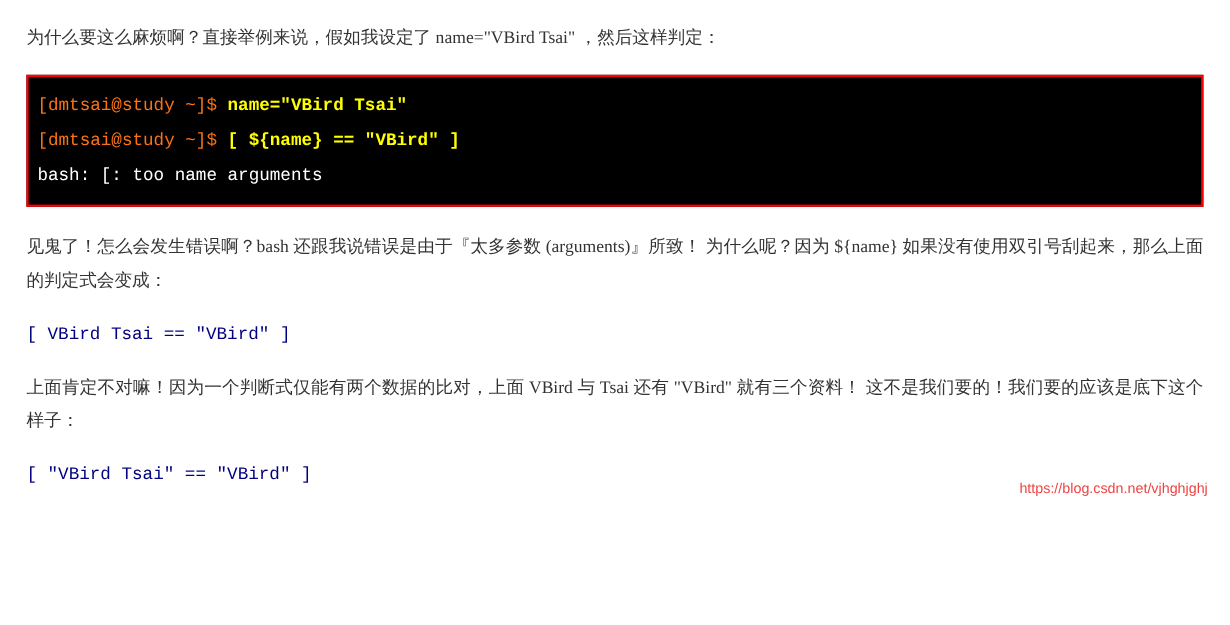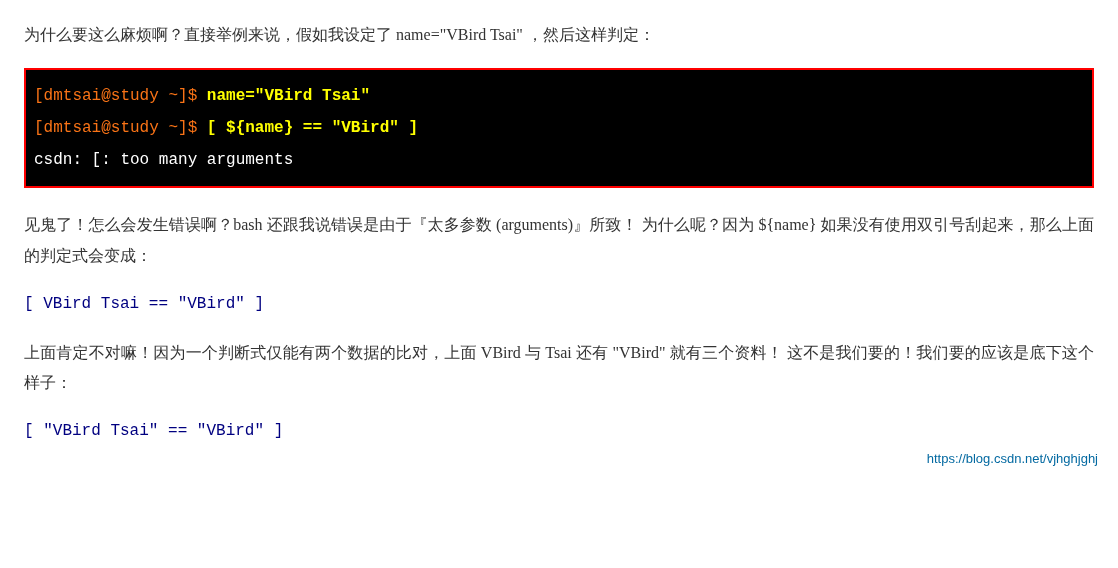--- a/index.html
+++ b/index.html
@@ -42,41 +42,41 @@
     .terminal .output {
       color: #fff;
     }
     .code-inline {
       font-family: "NSimSun", "SimSun", "Courier New", monospace;
       color: #000080;
       margin: 18px 0;
     }
     .watermark {
       position: absolute;
-      bottom: 13px;
+      bottom: 28px;
       right: 20px;
-      color: #0369a1;
+      color: #ef4444;
       font-size: 13px;
       font-family: Arial, sans-serif;
     }
   </style>
 </head>
 <body>
 
 <p class="paragraph">为什么要这么麻烦啊？直接举例来说，假如我设定了 name="VBird Tsai" ，然后这样判定：</p>
 
 <div class="terminal">
   <div>
     <span class="prompt">[dmtsai@study ~]$ </span><span class="cmd">name="VBird Tsai"</span>
   </div>
   <div>
     <span class="prompt">[dmtsai@study ~]$ </span><span class="cmd">[ ${name} == "VBird" ]</span>
   </div>
   <div>
-    <span class="output">csdn: [: too many arguments</span>
+    <span class="output">bash: [: too name arguments</span>
   </div>
 </div>
 
 <p class="paragraph">见鬼了！怎么会发生错误啊？bash 还跟我说错误是由于『太多参数 (arguments)』所致！ 为什么呢？因为 ${name} 如果没有使用双引号刮起来，那么上面的判定式会变成：</p>
 
 <p class="code-inline">[ VBird Tsai == "VBird" ]</p>
 
 <p class="paragraph">上面肯定不对嘛！因为一个判断式仅能有两个数据的比对，上面 VBird 与 Tsai 还有 "VBird" 就有三个资料！ 这不是我们要的！我们要的应该是底下这个样子：</p>
 
 <p class="code-inline">[ "VBird Tsai" == "VBird" ]</p>

